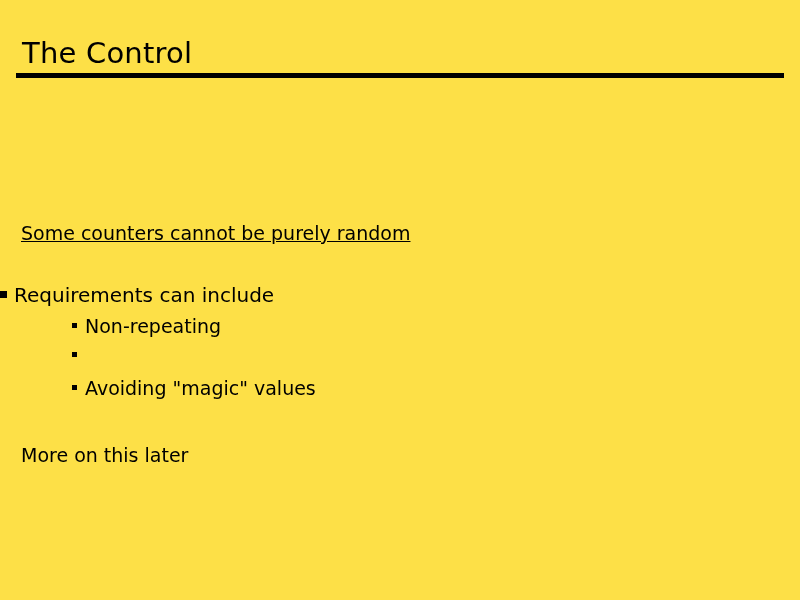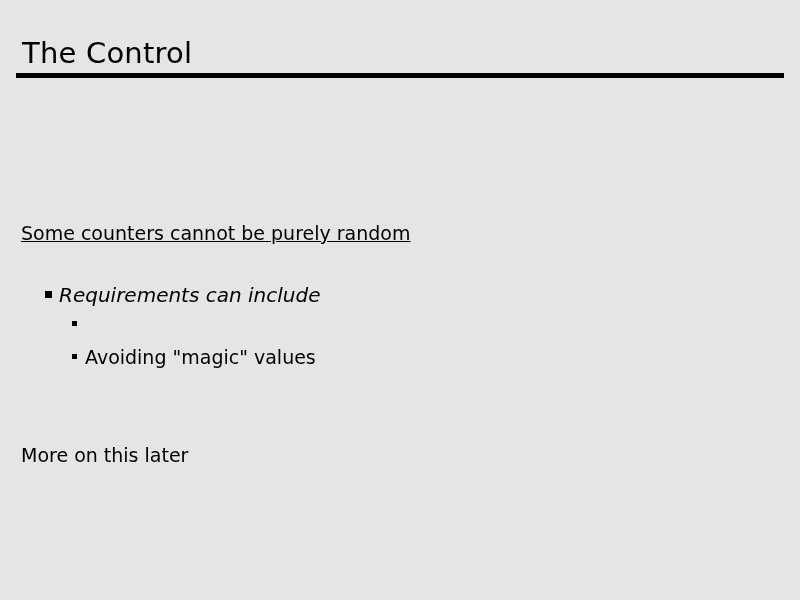--- a/index.html
+++ b/index.html
@@ -11,21 +11,21 @@
     height: 600px;
     background: #f5faf6;
     font-family: "DejaVu Sans", sans-serif;
     overflow: hidden;
   }
 
   .slide {
     position: relative;
     width: 800px;
     height: 600px;
-    background: #e5e5e5;
+    background: #fde047;
   }
 
   
   .slide-title {
     position: absolute;
     left: 22px;
     top: 36px;
     font-family: "DejaVu Sans", sans-serif;
     font-size: 29px;
     font-weight: 400;
@@ -81,23 +81,21 @@
     width: 800px;
   }
 
   .bullet-row {
     position: relative;
     display: block;
     white-space: nowrap;
   }
 
   .bullet-row.level-1 {
-    padding-left: 45px;
     height: 31px;
-    font-style: italic;
   }
 
   .bullet-row.level-2 {
     padding-left: 72px;
     height: 31px;
   }
 
   .bullet-mark {
     display: inline-block;
     vertical-align: middle;
@@ -154,20 +152,23 @@
 
 
     <div class="para-1">Some counters cannot be purely random</div>
 
     <div class="bullet-list">
 
       <div class="bullet-row level-1">
         <span class="bullet-mark"></span><span class="bullet-text">Requirements can include</span>
       </div>
 
+      <div class="bullet-row level-2">
+        <span class="bullet-mark"></span><span class="bullet-text">Non-repeating</span>
+      </div>
 
       <div class="bullet-row level-2">
         <span class="bullet-mark"></span>
       </div>
 
       <div class="bullet-row level-2">
         <span class="bullet-mark"></span><span class="bullet-text">Avoiding "magic" values</span>
       </div>
 
     </div>

